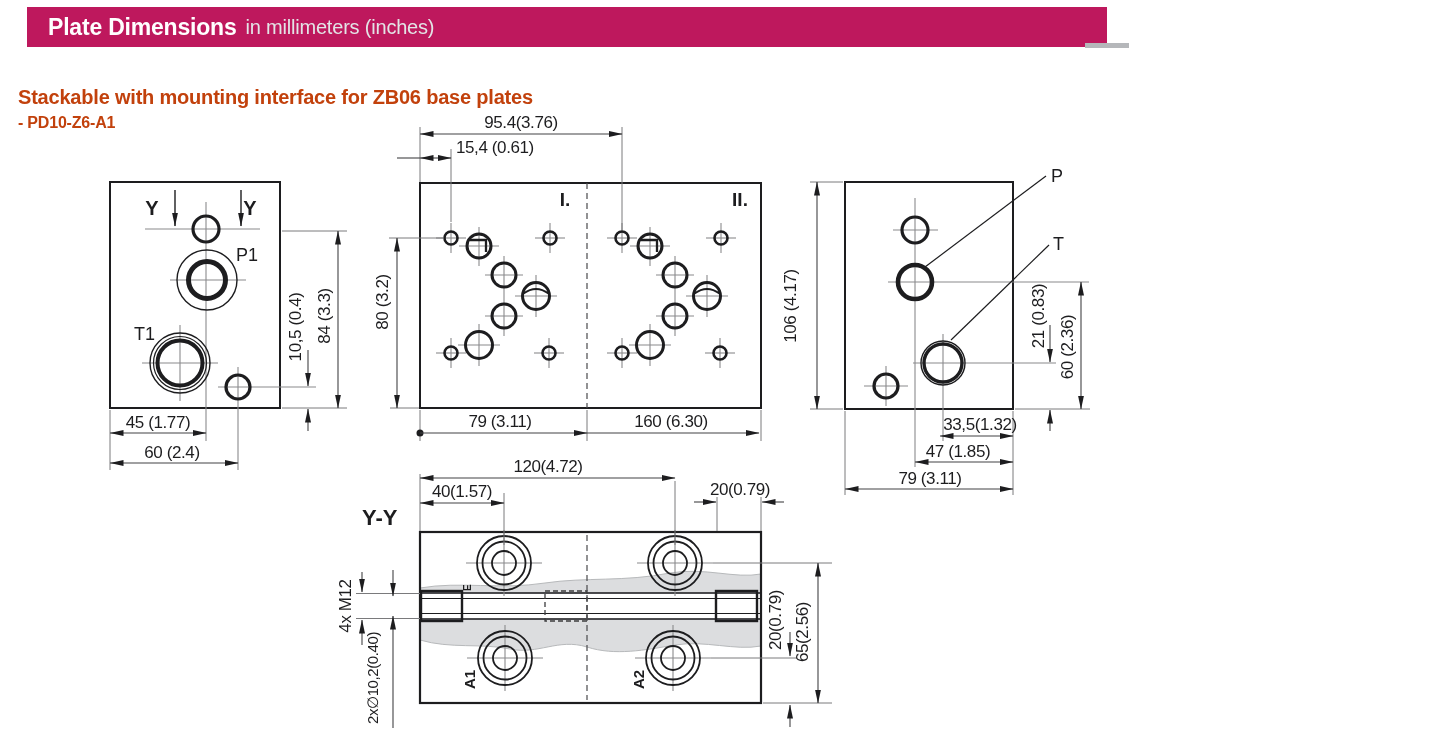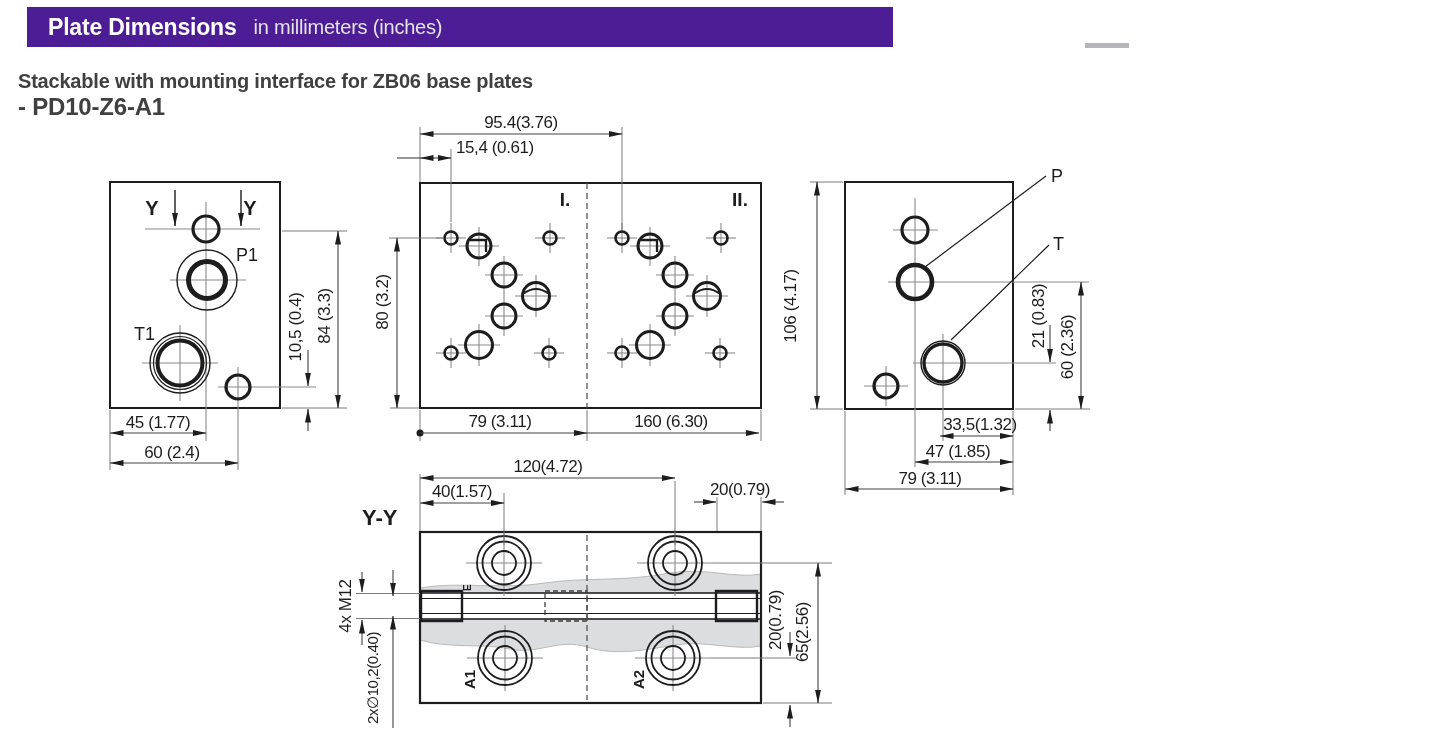--- a/index.html
+++ b/index.html
@@ -1,25 +1,25 @@
 <!DOCTYPE html>
 <html><head>
 <meta charset="utf-8">
 <style>
   html,body{margin:0;padding:0;background:#ffffff;}
   .page{position:relative;width:1444px;height:748px;background:#ffffff;overflow:hidden;
         font-family:"Liberation Sans", sans-serif;}
-  .hdr-bar{position:absolute;left:27px;top:7px;width:866px;height:40px;background:#4c1d95;
+  .hdr-bar{position:absolute;left:27px;top:7px;width:1080px;height:40px;background:#be185d;
            display:flex;align-items:center;padding-left:21px;box-sizing:border-box;}
   .hdr-title{color:#ffffff;font-weight:bold;font-size:23px;letter-spacing:-0.2px;}
-  .hdr-units{color:#e3e4e6;font-size:20px;margin-left:17px;letter-spacing:-0.2px;}
+  .hdr-units{color:#e3e4e6;font-size:20px;margin-left:9px;letter-spacing:-0.2px;}
   .hdr-tab{position:absolute;left:1085px;top:43px;width:44px;height:5px;background:#b5b7ba;}
-  .intro{position:absolute;left:18px;top:68px;color:#404040;font-weight:bold;letter-spacing:-0.2px;}
+  .intro{position:absolute;left:18px;top:84px;color:#c2410c;font-weight:bold;letter-spacing:-0.2px;}
   .intro-heading{font-size:20px;line-height:26px;}
-  .intro-model{font-size:24px;line-height:26px;}
+  .intro-model{font-size:16px;line-height:26px;}
   svg{position:absolute;left:0;top:0;}
   svg text{font-family:"Liberation Sans", sans-serif;fill:#1d1d1f;}
   .dim-t{font-size:17px;letter-spacing:-0.4px;}
   .dim-sm{font-size:15px;letter-spacing:-0.4px;}
   .lbl{font-size:18px;}
   .lbl-b{font-size:19px;font-weight:bold;}
   .mark{font-size:20px;font-weight:bold;}
   .sec-title{font-size:22px;font-weight:bold;}
   .rot-sm{font-size:15px;font-weight:bold;}
   .rot-xs{font-size:10px;font-weight:bold;}

